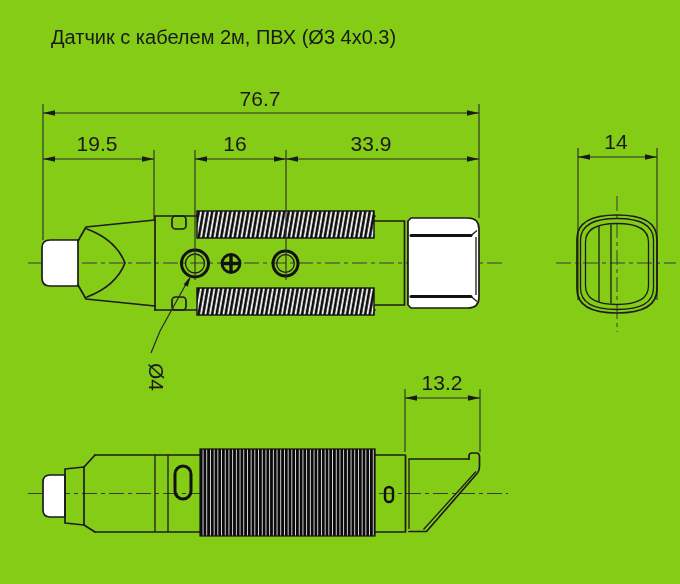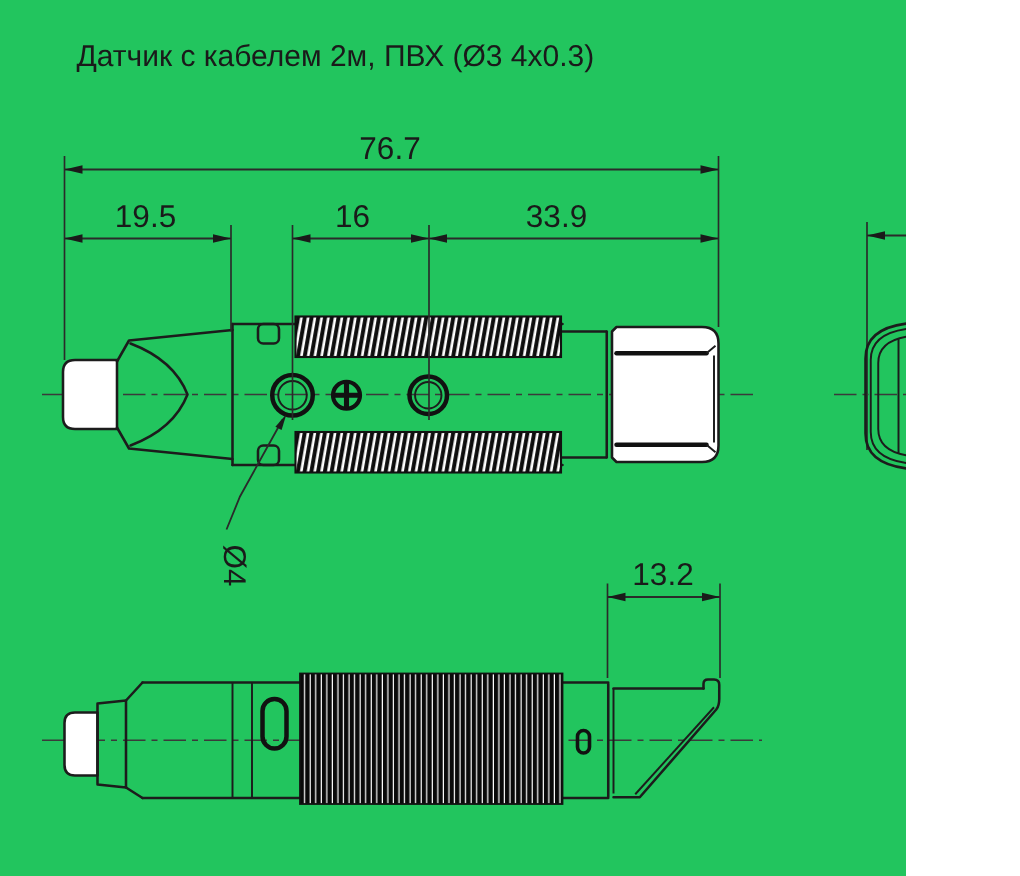--- a/index.html
+++ b/index.html
@@ -1,16 +1,16 @@
 <!DOCTYPE html>
 <html><head>
 <meta charset="utf-8">
 <style>
   html,body{margin:0;padding:0;background:#ffffff;}
-  .canvas{position:relative;width:604px;height:584px;background:#22c55e;overflow:hidden;
+  .canvas{position:relative;width:680px;height:584px;background:#84cc16;overflow:hidden;
           font-family:"Liberation Sans", sans-serif;}
   svg{display:block;}
   .outline{fill:none;stroke:#1c1c1c;stroke-width:1.7;stroke-linejoin:round;stroke-linecap:round;}
   .outline-fill{fill:#ffffff;stroke:#1c1c1c;stroke-width:1.7;stroke-linejoin:round;}
   .bold{fill:none;stroke:#111111;stroke-width:3;stroke-linecap:round;}
   .thin{fill:none;stroke:#1c1c1c;stroke-width:1.3;}
   .cl{fill:none;stroke:#3a3a3a;stroke-width:1;stroke-dasharray:15 4 4 4;}
   .ext{fill:none;stroke:#2a2a2a;stroke-width:1.1;}
   .dim{fill:none;stroke:#2a2a2a;stroke-width:1.2;}
   .arr{fill:#1a1a1a;stroke:none;}

